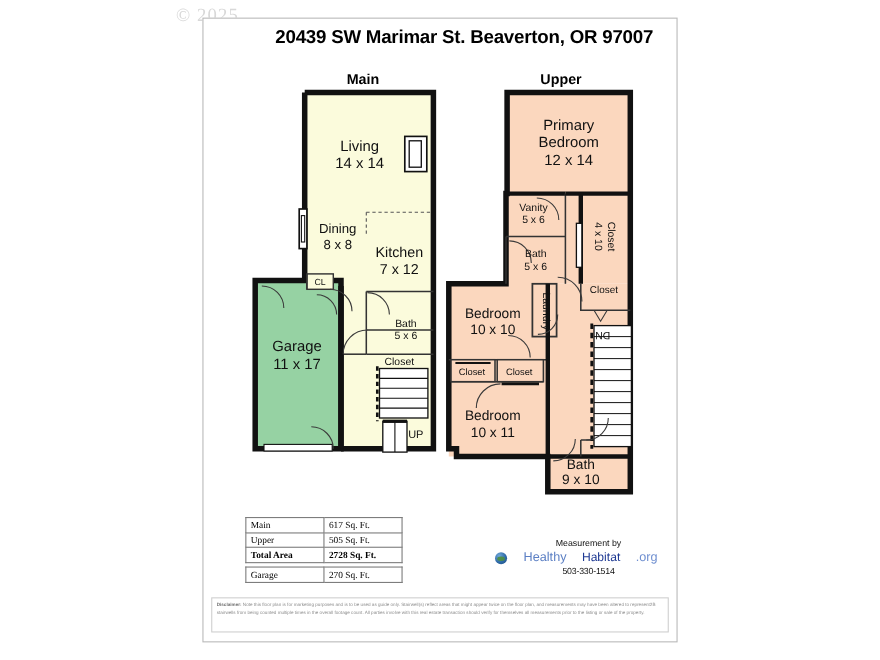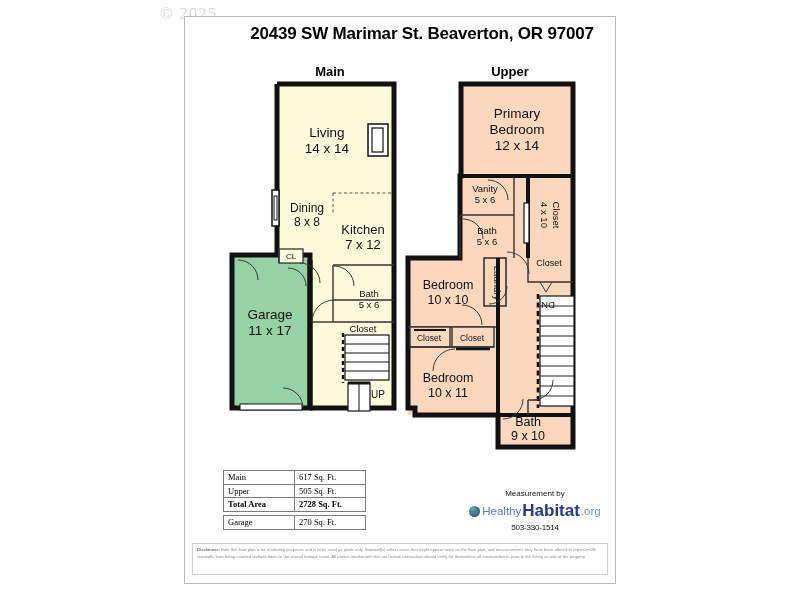--- a/index.html
+++ b/index.html
@@ -26,28 +26,28 @@
 
   
   .areatbl{position:absolute;border-collapse:collapse;
      font-family:"Liberation Serif", serif;font-size:8.5px;}
   .areatbl td{border:1px solid #7d7d7d;padding:1px 4px;line-height:1.25;}
   .areatbl td.lbl{width:62px;}
   .areatbl td.val{width:62px;text-align:left;}
   .areatbl tr.total td{font-weight:bold;}
 
   .meas{position:absolute;text-align:center;font-size:8px;color:#111;}
-  .logo-row{display:flex;align-items:center;justify-content:center;gap:1px;margin:3px 0 2px;}
+  .logo-row{display:flex;align-items:center;justify-content:flex-start;gap:14px;margin:3px 0 2px;}
   .globe{width:11px;height:11px;border-radius:50%;
      background:radial-gradient(circle at 35% 30%,#6fa8d8 0%,#2f6aa8 55%,#1c4d80 100%);
      position:relative;margin-right:1px;}
   .globe:after{content:"";position:absolute;left:1.5px;top:4.5px;width:7px;height:4px;
      border-radius:50% 50% 45% 45%;background:#4f8f3e;opacity:.9;}
   .lg1{color:#5b7fc4;font-size:11.5px;}
-  .lg2{color:#1f3a93;font-size:17px;font-weight:bold;}
+  .lg2{color:#1f3a93;font-size:11px;font-weight:normal;}
   .lg3{color:#6f8fd0;font-size:11.5px;}
   .phone{font-size:8px;font-weight:normal;letter-spacing:-0.2px;}
 
   .disclaimer{position:absolute;left:192px;top:543px;width:416px;height:32px;
     border:1px solid #cfcfcf;box-sizing:border-box;padding:3px 4px;
     font-size:4.2px;line-height:1.55;color:#8d8d8d;text-align:left;}
   .disclaimer b{color:#6f6f6f;}
 </style>
 </head>
 <body>

